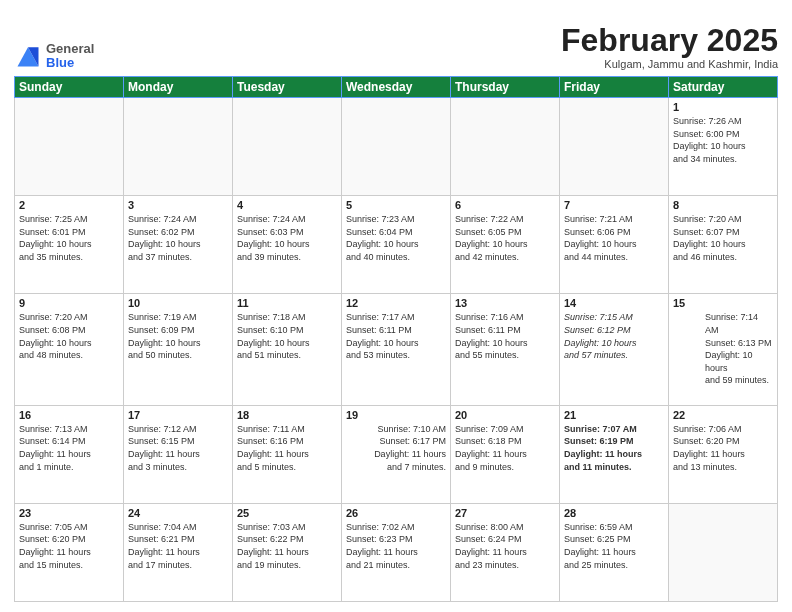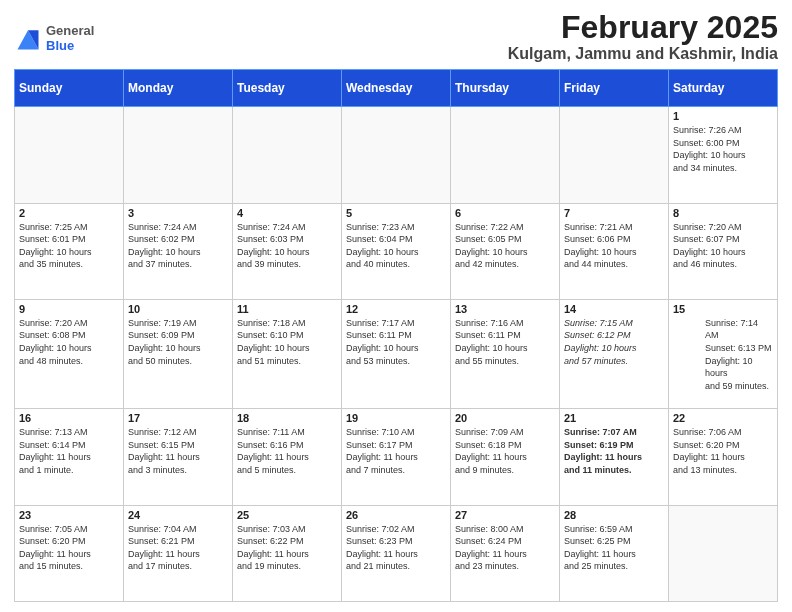--- a/index.html
+++ b/index.html
@@ -13,22 +13,23 @@
     .page {
       width: 792px;
       height: 612px;
       padding: 10px 14px;
       display: flex;
       flex-direction: column;
     }
     .header {
       display: flex;
       justify-content: space-between;
-      align-items: center;
+      align-items: flex-end;
       margin-bottom: 6px;
+      margin-top: 13px;
     }
     .logo {
       display: flex;
       align-items: center;
       gap: 4px;
       margin-top: 4px;
     }
     .logo-text {
       display: flex;
       flex-direction: column;
@@ -45,37 +46,36 @@
     .title-block {
       text-align: right;
     }
     .month-title {
       font-size: 32px;
       font-weight: bold;
       color: #222;
       line-height: 1.1;
     }
     .location {
-      font-size: 16px;
+      font-size: 11px;
       color: #444;
-      font-weight: bold;
     }
     .calendar {
       flex: 1;
       border: 1px solid #ccc;
       border-collapse: collapse;
       width: 100%;
       table-layout: fixed;
     }
     .calendar th {
-      background-color: #1d4ed8;
+      background-color: #15803d;
       color: #fff;
       font-size: 12px;
       font-weight: bold;
-      padding: 11px 4px;
+      padding: 3px 4px;
       text-align: left;
       border: 1px solid #5b9bf8;
     }
     .calendar td {
       vertical-align: top;
       border: 1px solid #ccc;
       padding: 3px 4px;
       font-size: 9.5px;
       color: #333;
       height: 85px;
@@ -266,21 +266,21 @@
           </td>
           <td>
             <span class="day-num">18</span>
             <div class="day-info" style="white-space: pre-line;">Sunrise: 7:11 AM
 Sunset: 6:16 PM
 Daylight: 11 hours
 and 5 minutes.</div>
           </td>
           <td>
             <span class="day-num">19</span>
-            <div class="day-info" style="white-space: pre-line;">Sunrise: 7:10 AM
+            <div class="day-info" style="white-space: pre-line; text-align: right;">Sunrise: 7:10 AM
 Sunset: 6:17 PM
 Daylight: 11 hours
 and 7 minutes.</div>
           </td>
           <td>
             <span class="day-num">20</span>
             <div class="day-info" style="white-space: pre-line;">Sunrise: 7:09 AM
 Sunset: 6:18 PM
 Daylight: 11 hours
 and 9 minutes.</div>

